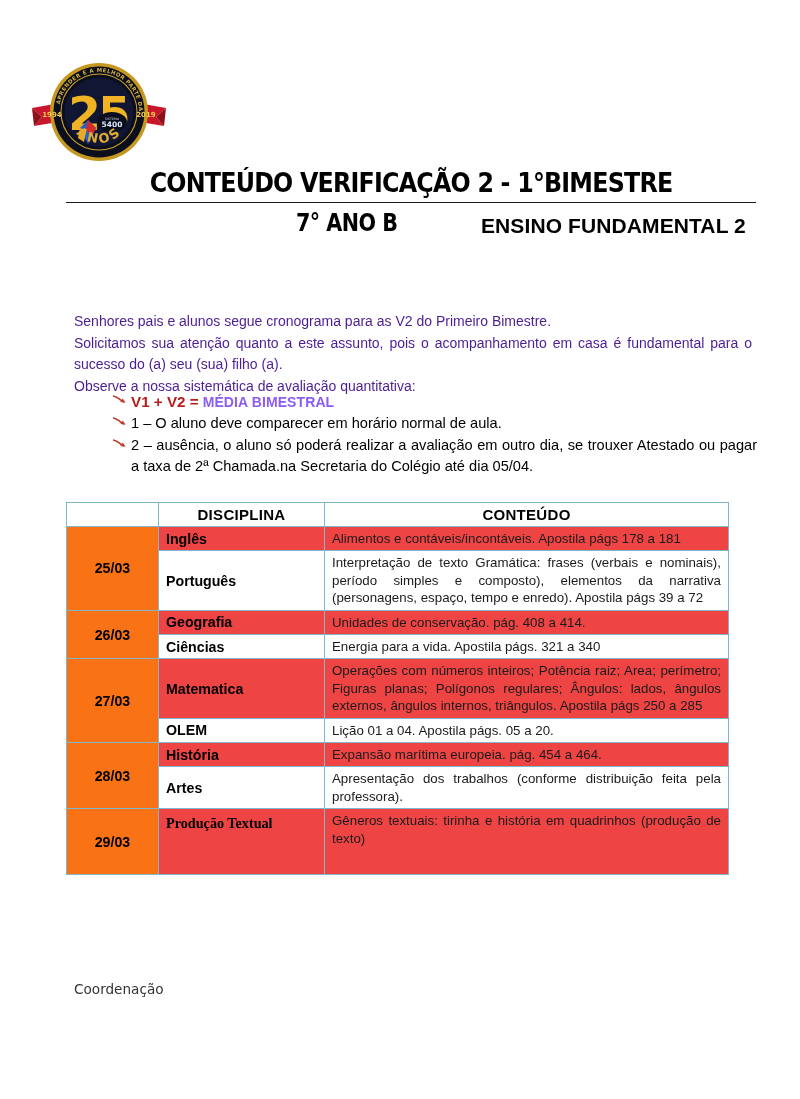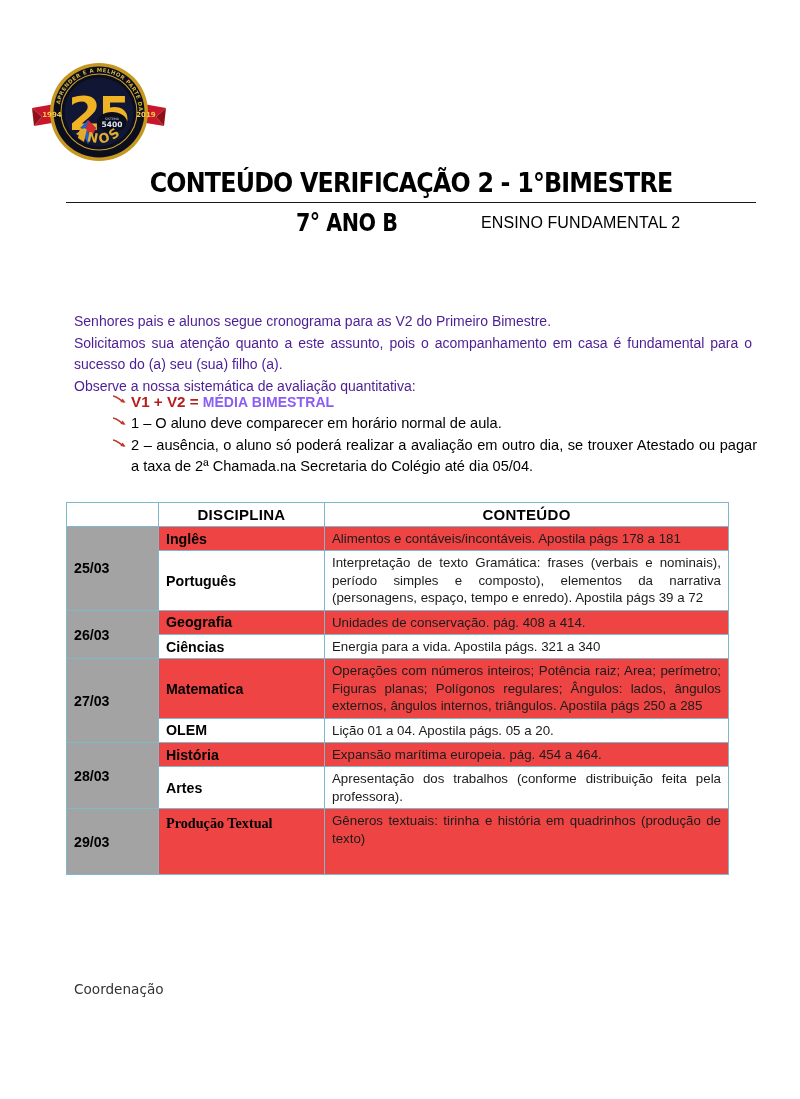--- a/index.html
+++ b/index.html
@@ -74,22 +74,22 @@
     transform: scaleX(0.86);
     transform-origin: left center;
     color: #000;
     white-space: nowrap;
   }
   .level {
     position: absolute;
     left: 415px;
     top: 5px;
     font-family: "Liberation Sans", sans-serif;
-    font-weight: 400;
-    font-size: 16px;
+    font-weight: 700;
+    font-size: 21px;
     letter-spacing: 0.1px;
     color: #000;
     white-space: nowrap;
   }
 
   
   .intro {
     position: absolute;
     left: 74px;
     top: 311px;
@@ -172,21 +172,22 @@
     font-weight: 700;
     font-size: 15px;
     letter-spacing: 0.3px;
     padding: 5px 6px;
     color: #000;
   }
   thead th.blank-head {
     border-left: 1.2px solid #7fb8cd;
   }
   td.date-cell {
-    background: #a3a3a3;
+    background: #f97316;
+    text-align: center;
     font-weight: 700;
     font-size: 14.2px;
     color: #000;
   }
   td.disc-cell {
     font-weight: 700;
     font-size: 14.2px;
     color: #000;
     padding-left: 10px;
   }

